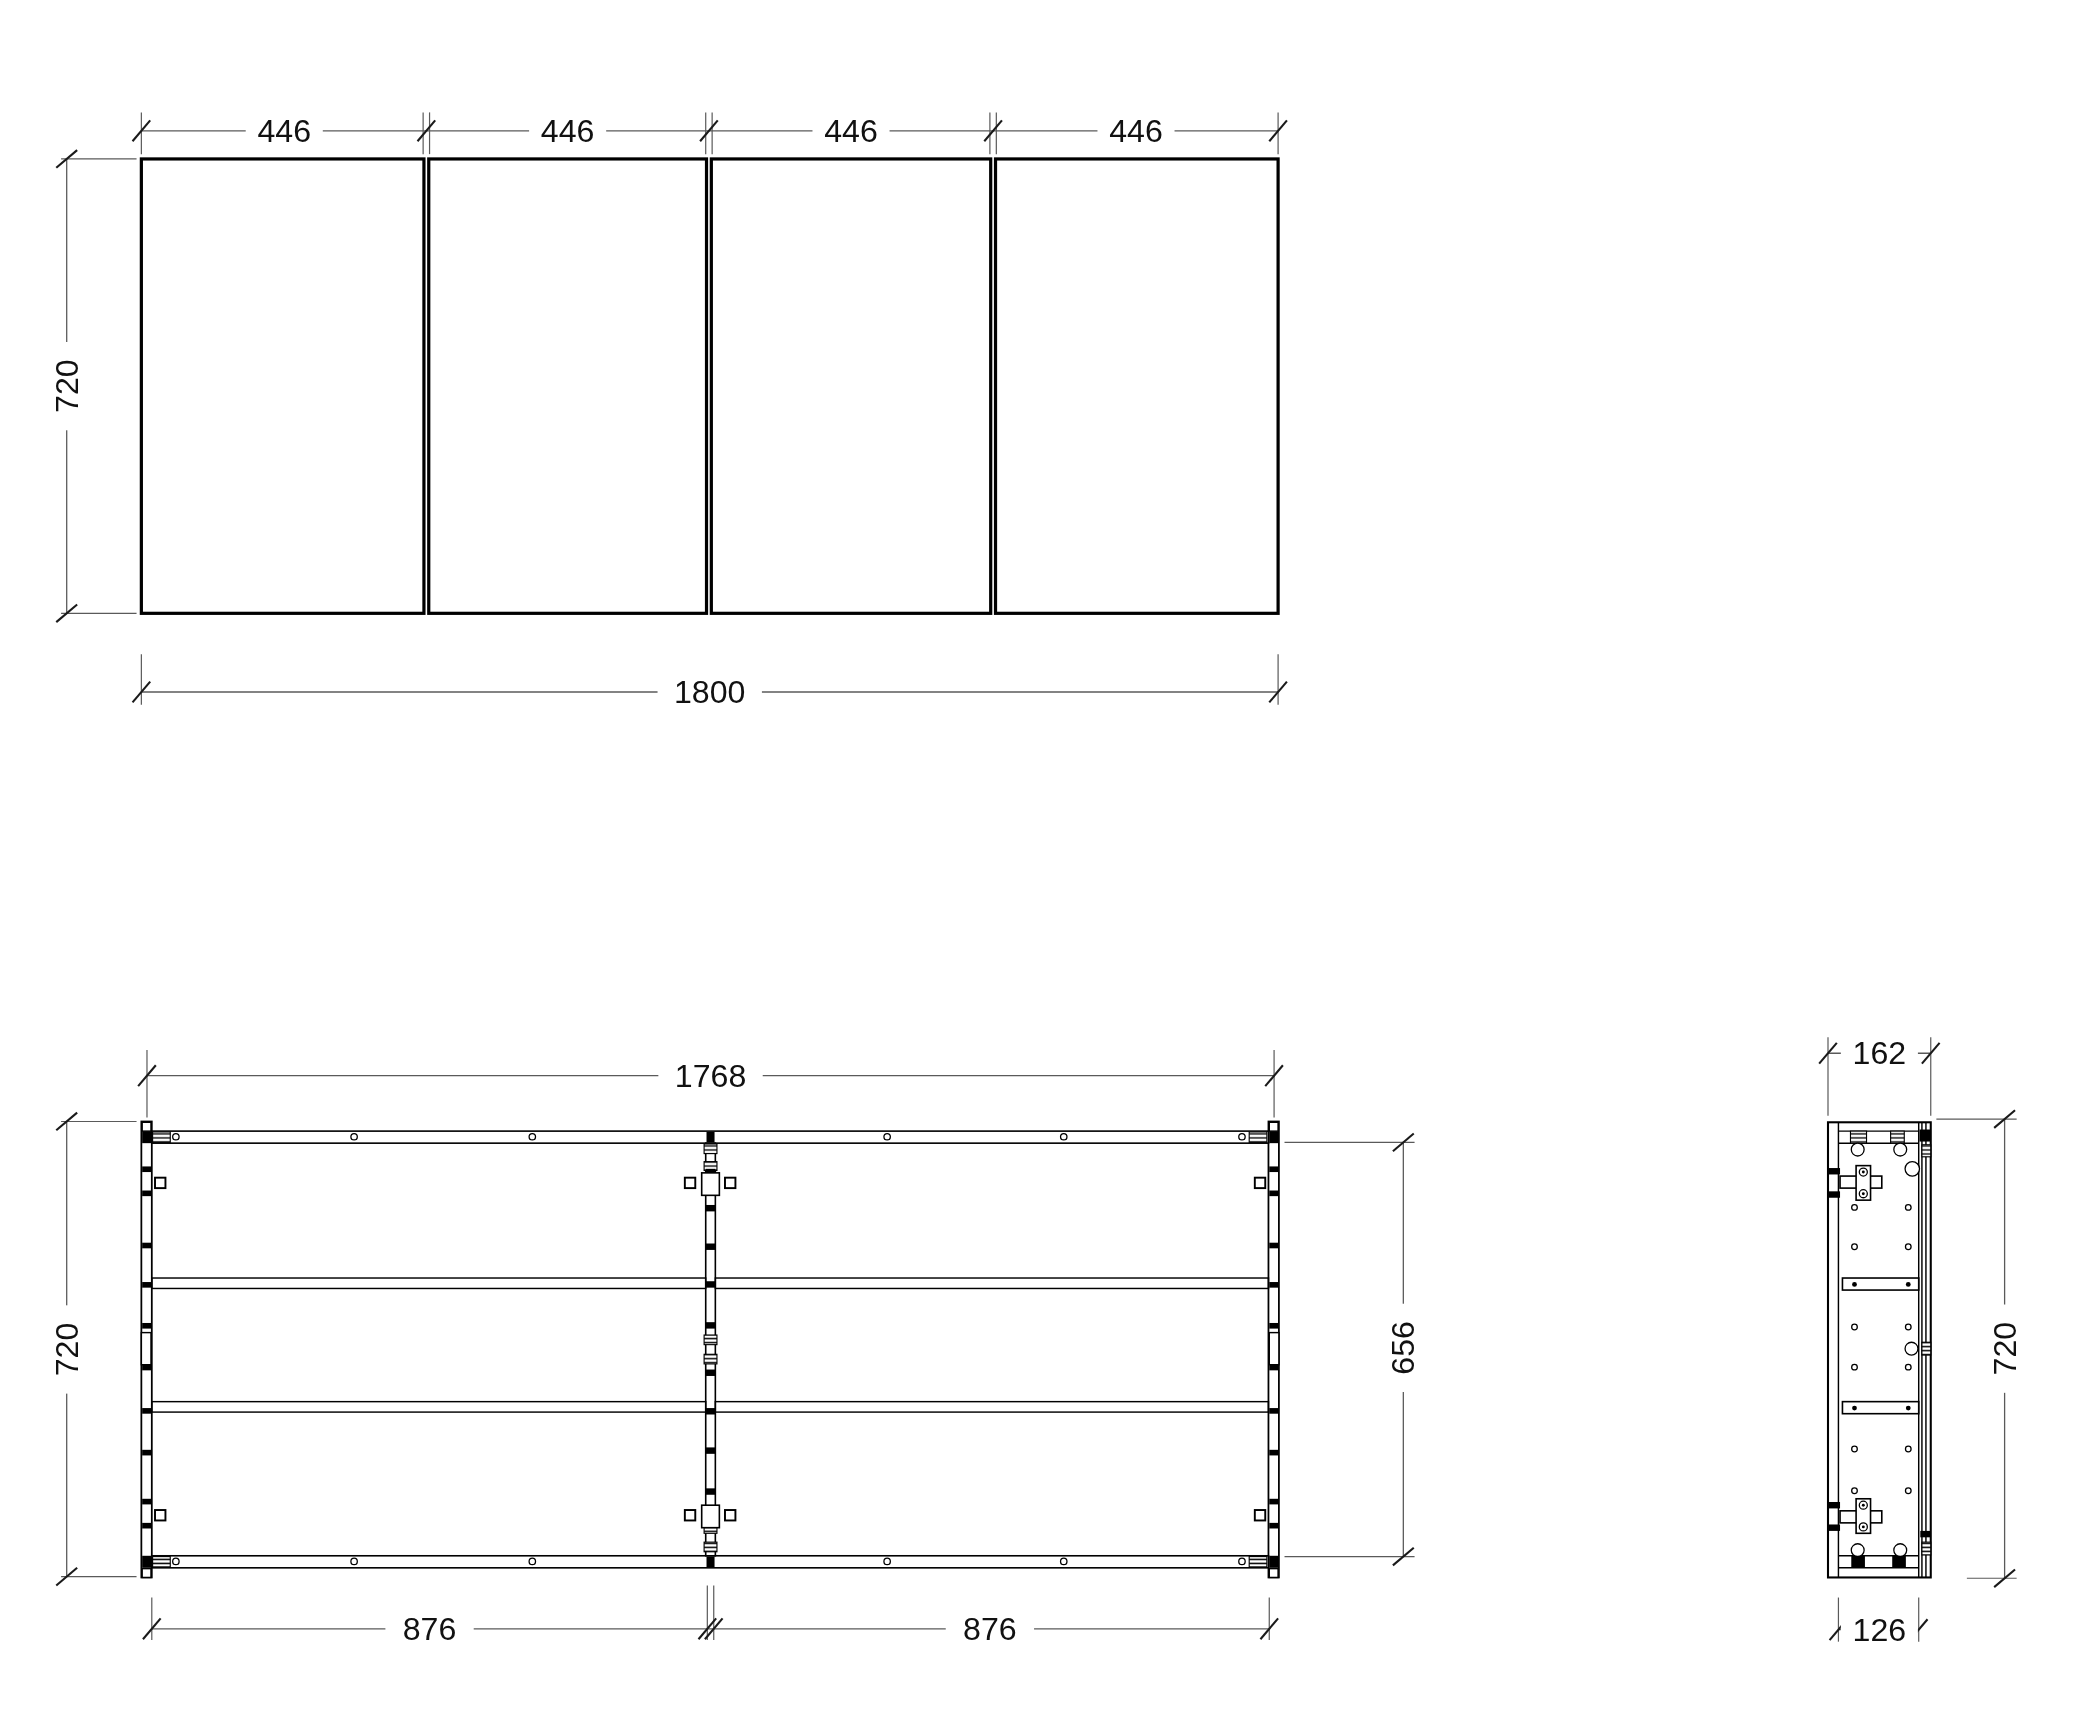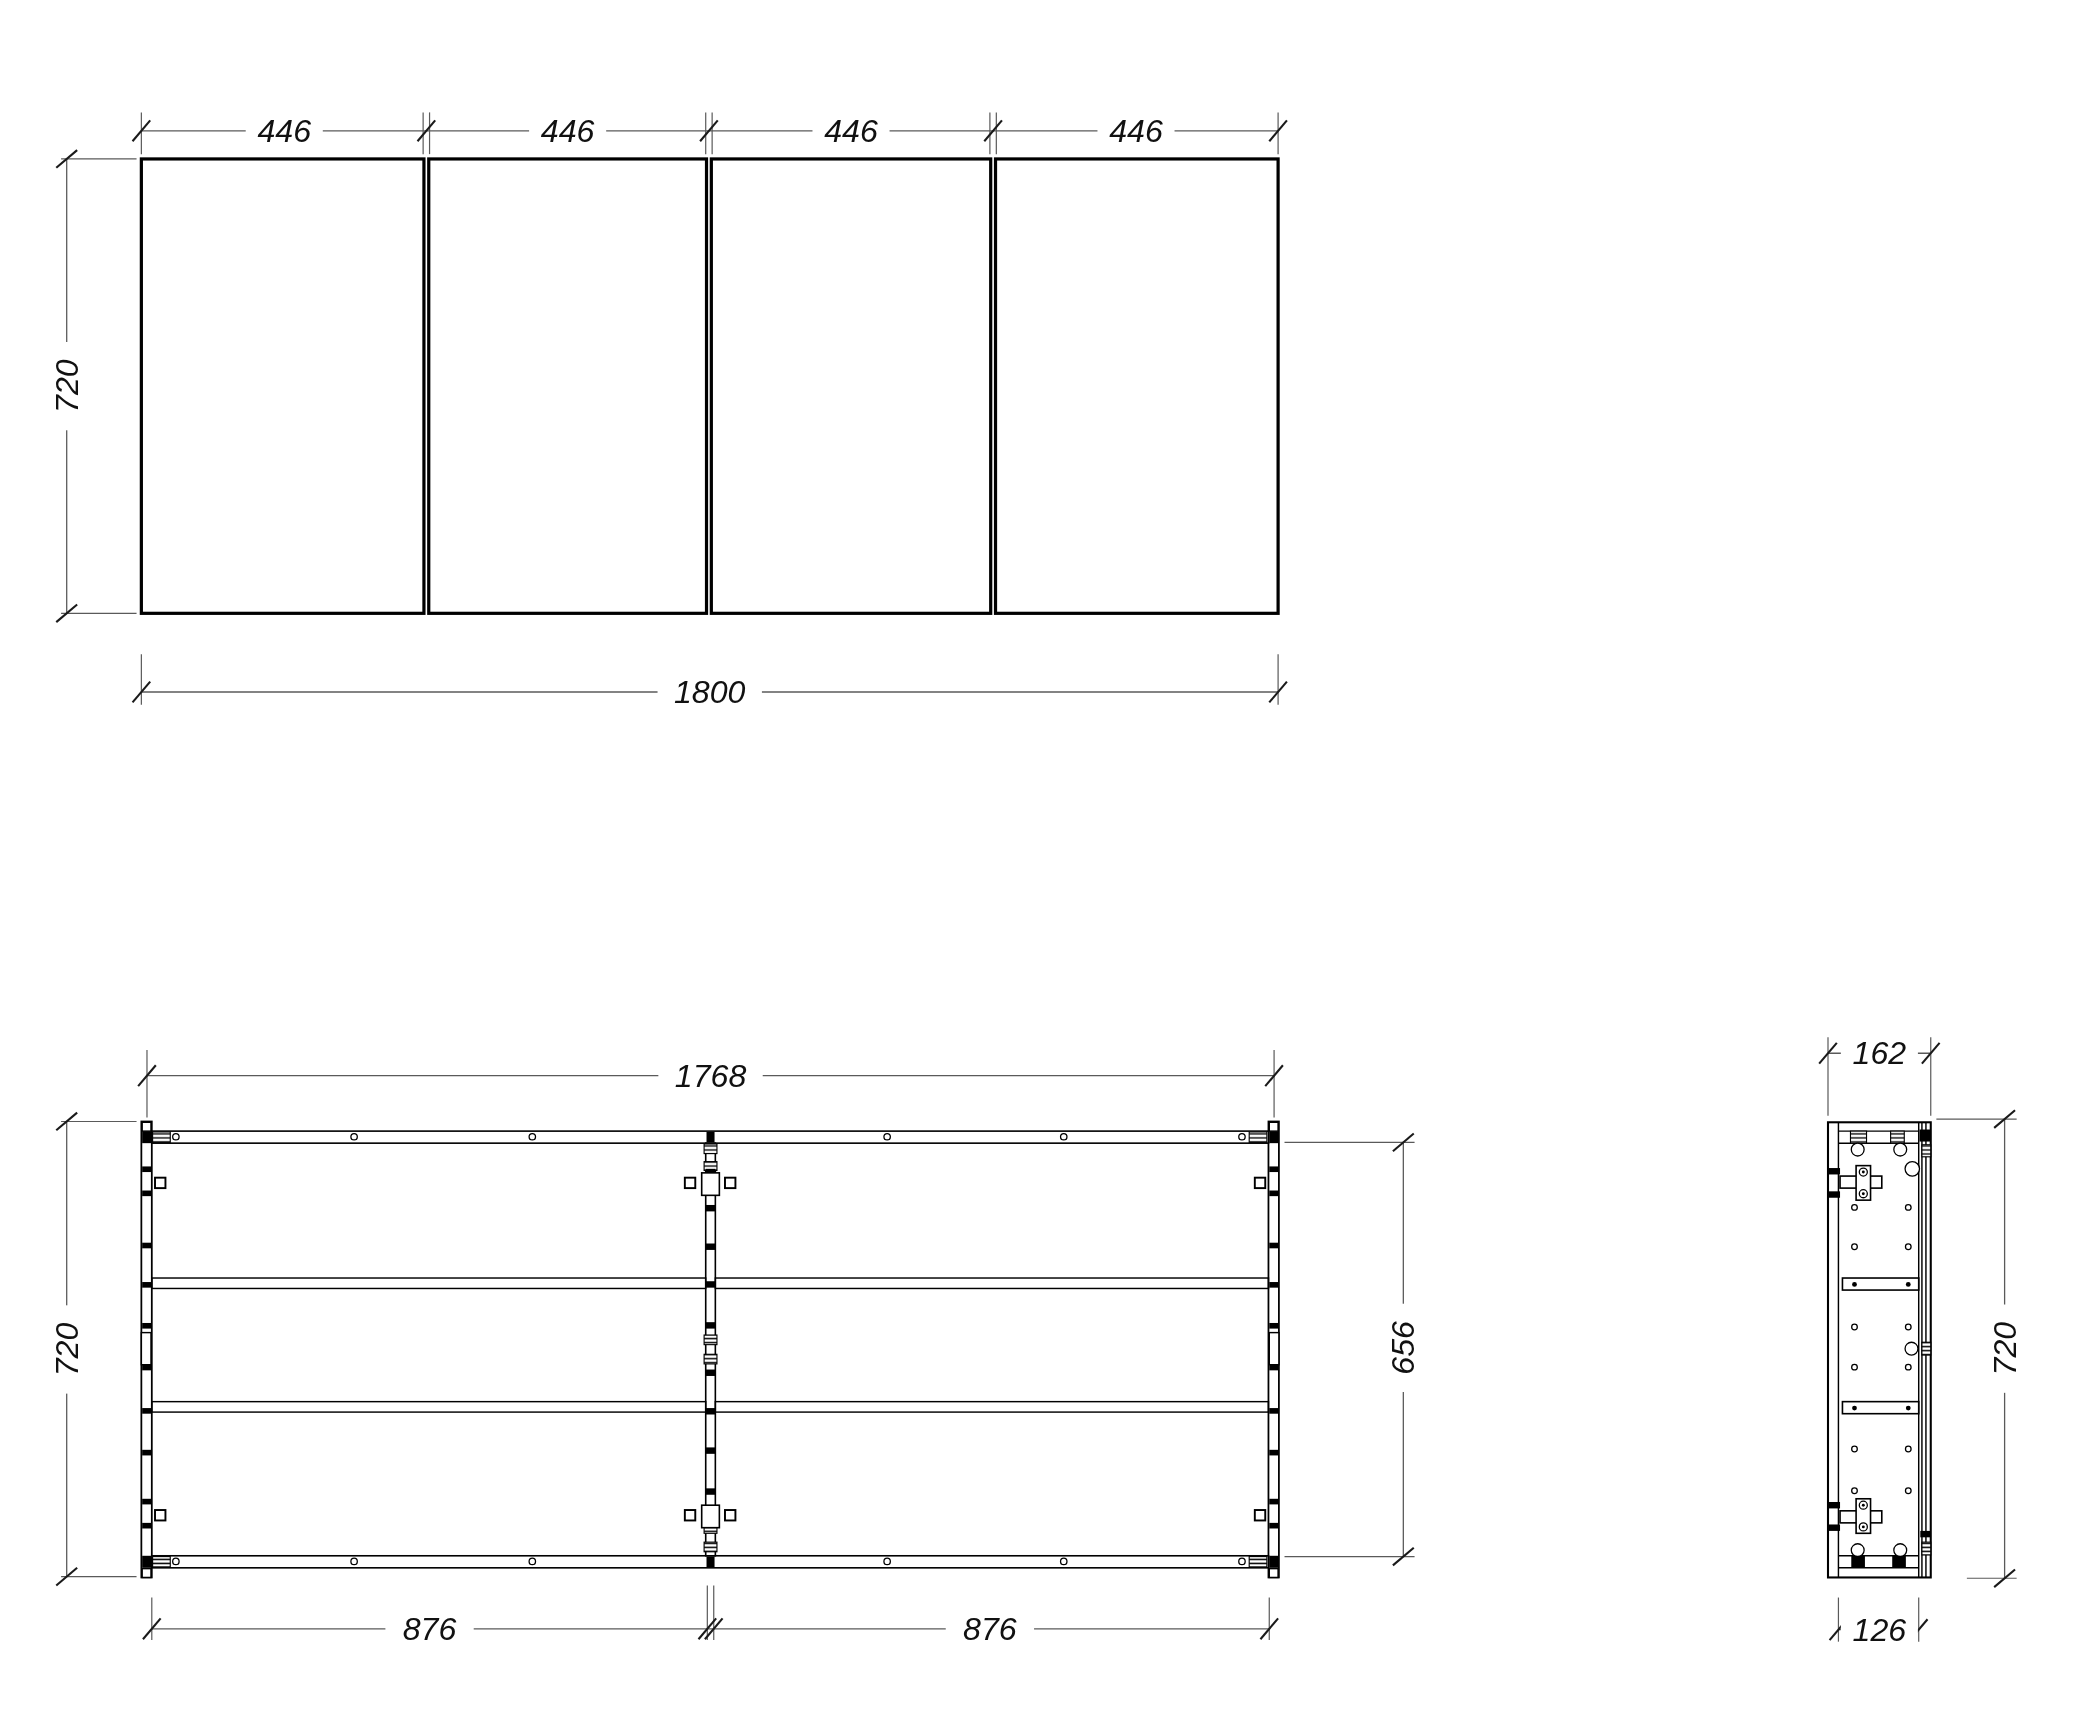--- a/index.html
+++ b/index.html
@@ -1,16 +1,16 @@
 <!DOCTYPE html>
 <html style="font-size:13px"><head>
 <meta charset="utf-8">
 <style>
   html,body{margin:0;padding:0;background:#fff;}
-  .sheet{position:relative;width:2097px;height:1734px;background:#ffffff;overflow:hidden;font-style:italic;}
+  .sheet{position:relative;width:2097px;height:1734px;background:#ffffff;overflow:hidden;}
   svg{display:block;}
   .geo{stroke:#000;fill:none;}
   .geo-thin{stroke:#000;stroke-width:1.8;fill:none;}
   .white{fill:#fff;stroke:#000;}
   .blk{fill:#000;stroke:none;}
   .dimline{stroke:#5a5a5a;stroke-width:1.6;fill:none;}
   .ext{stroke:#5a5a5a;stroke-width:1.5;fill:none;}
   .tick{stroke:#1a1a1a;stroke-width:2.6;fill:none;}
   .hole{stroke:#000;stroke-width:1.6;fill:#fff;}
   .dot{fill:#000;stroke:none;}

